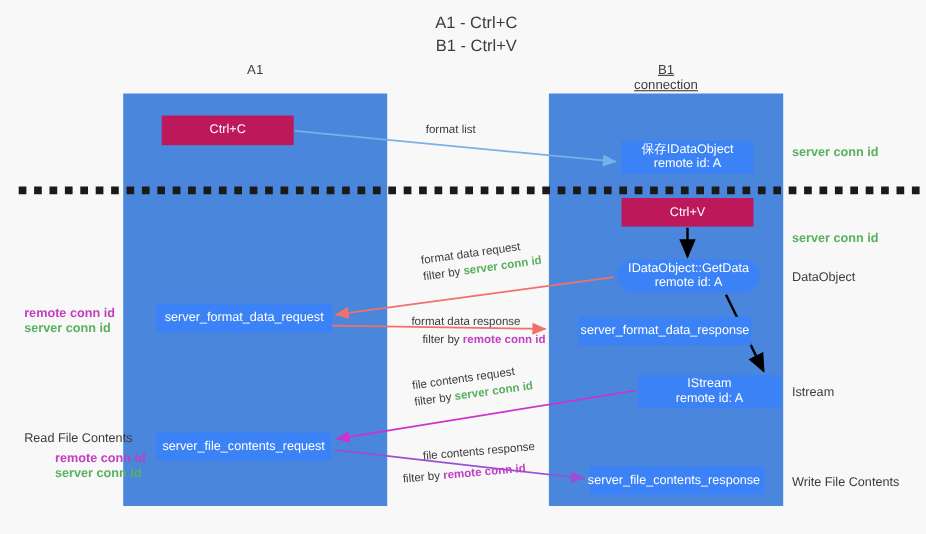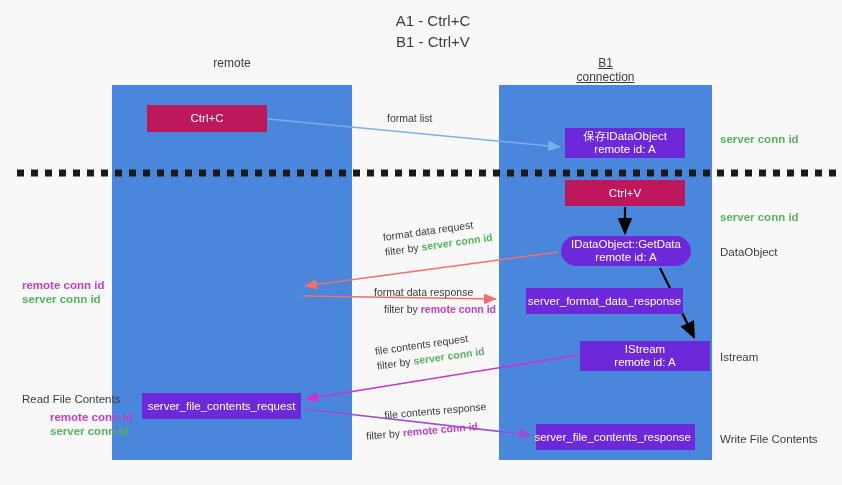--- a/index.html
+++ b/index.html
@@ -30,21 +30,21 @@
   #head-b{left:487px;top:56px;width:213px;text-decoration:underline;}
   .lane-head .l1{display:block;}
   .lane-head .l2{display:block;}
 
   .box{
     position:absolute;box-sizing:border-box;
     display:flex;align-items:center;justify-content:center;
     text-align:center;color:#ffffff;font-size:11.5px;line-height:13px;
   }
   .box.green{background:#be185d;}
-  .box.orange{background:#6d28d9;}
+  .box.orange{background:#3b82f6;}
   .box .inner{padding:0 4px;}
 
   #box-ctrlc{left:135px;top:105px;width:120px;height:27px;}
   #box-save-idataobject{left:553px;top:128px;width:120px;height:30px;}
   #box-ctrlv{left:553px;top:180px;width:120px;height:26px;}
   #box-getdata{left:549px;top:236px;width:130px;height:30px;border-radius:15px;}
   #box-fmt-req{left:130px;top:276px;width:160px;height:26px;}
   #box-fmt-resp{left:514px;top:288px;width:157px;height:26px;}
   #box-istream{left:568px;top:341px;width:130px;height:30px;}
   #box-file-req{left:130px;top:393px;width:159px;height:26px;}
@@ -85,21 +85,21 @@
 <body>
 
 <div id="stage">
 
   <div class="title">
     <div>A1 - Ctrl+C</div>
     <div>B1 - Ctrl+V</div>
   </div>
 
   <div class="lane-head" id="head-a">
-    <span class="l2">remote</span>
+    <span class="l1">A1</span>
   </div>
   <div class="lane-head" id="head-b">
     <span class="l1">B1</span>
     <span class="l2">connection</span>
   </div>
 
   <div class="lane" id="lane-a"></div>
   <div class="lane" id="lane-b"></div>
 
   <svg class="layer" viewBox="0 0 842 485">
@@ -153,20 +153,23 @@
     <span class="inner">Ctrl+V</span>
   </div>
 
   <div class="box orange" id="box-getdata">
     <span class="inner">
       <span>IDataObject::GetData</span><br>
       <span>remote id: A</span>
     </span>
   </div>
 
+  <div class="box orange" id="box-fmt-req">
+    <span class="inner">server_format_data_request</span>
+  </div>
 
   <div class="box orange" id="box-fmt-resp">
     <span class="inner">server_format_data_response</span>
   </div>
 
   <div class="box orange" id="box-istream">
     <span class="inner">
       <span>IStream</span><br>
       <span>remote id: A</span>
     </span>

